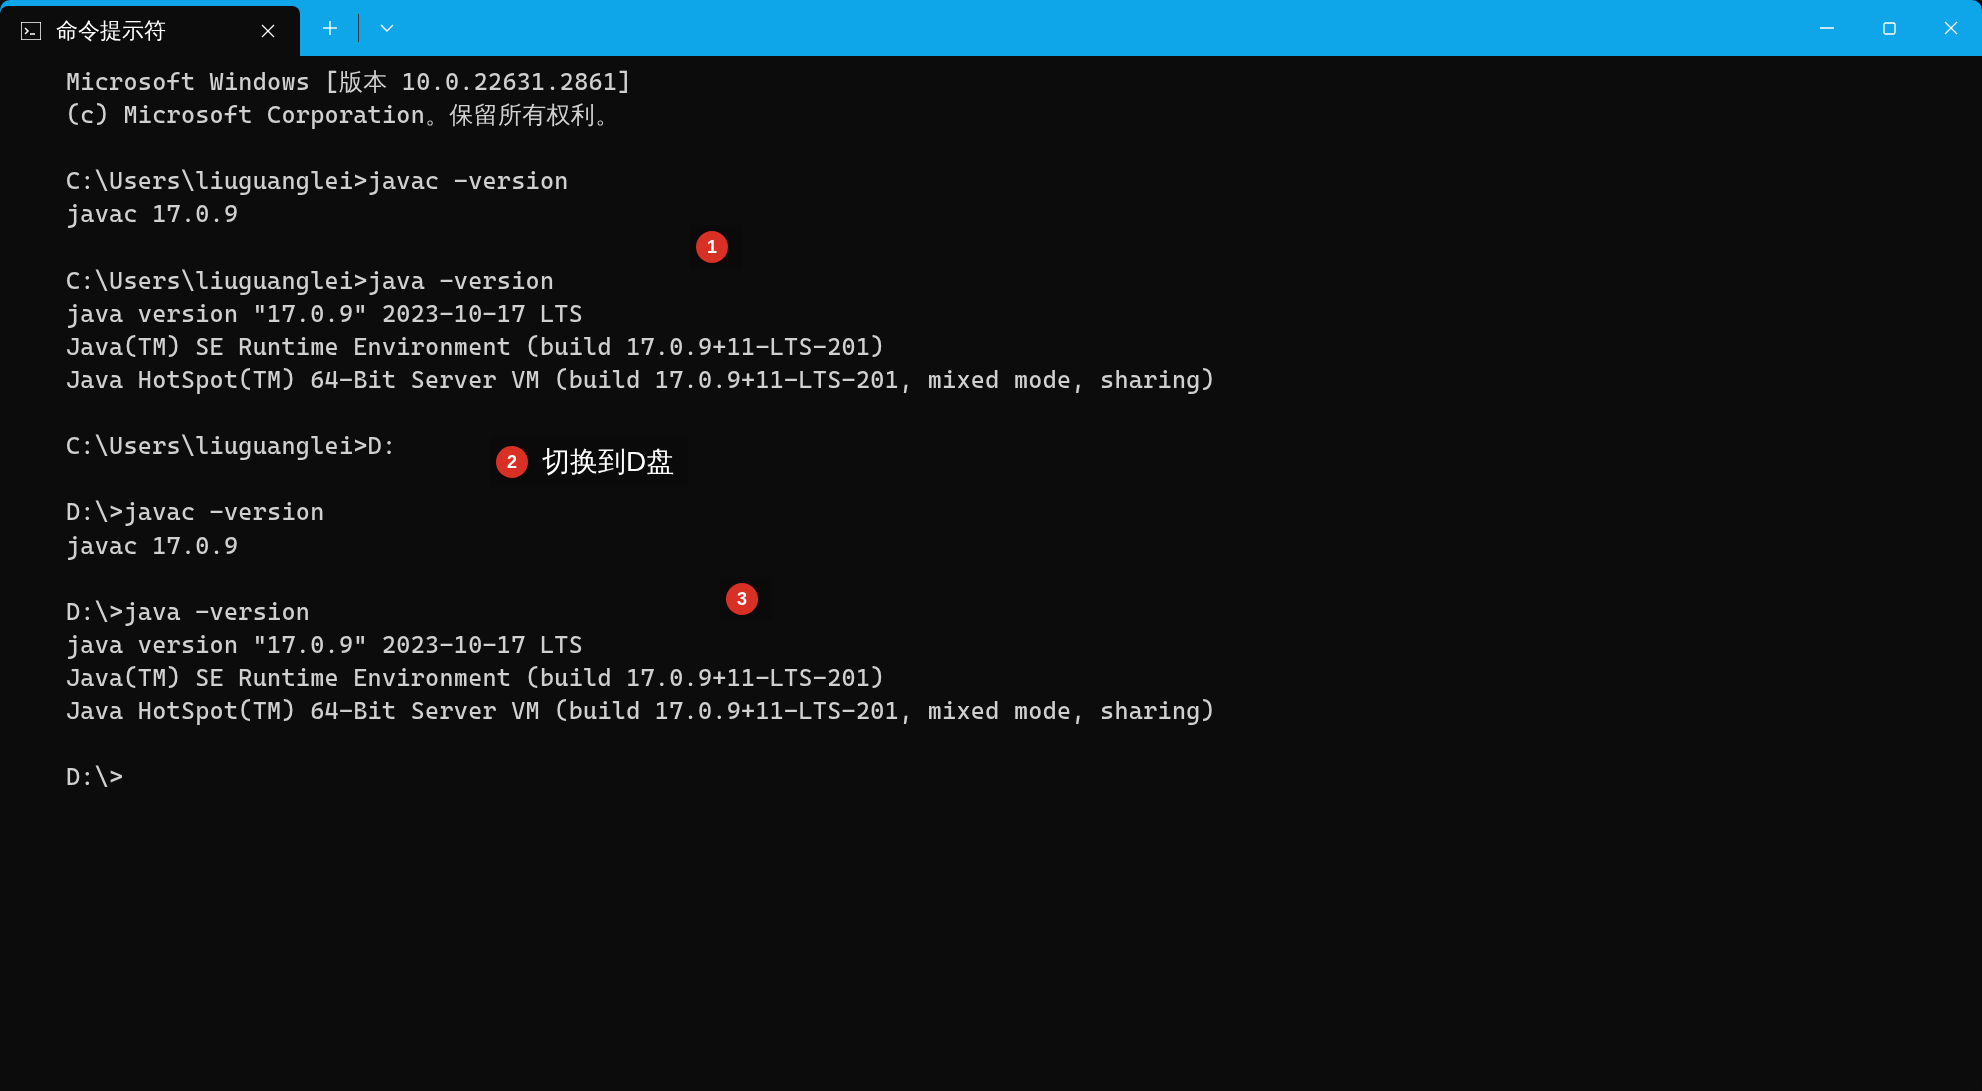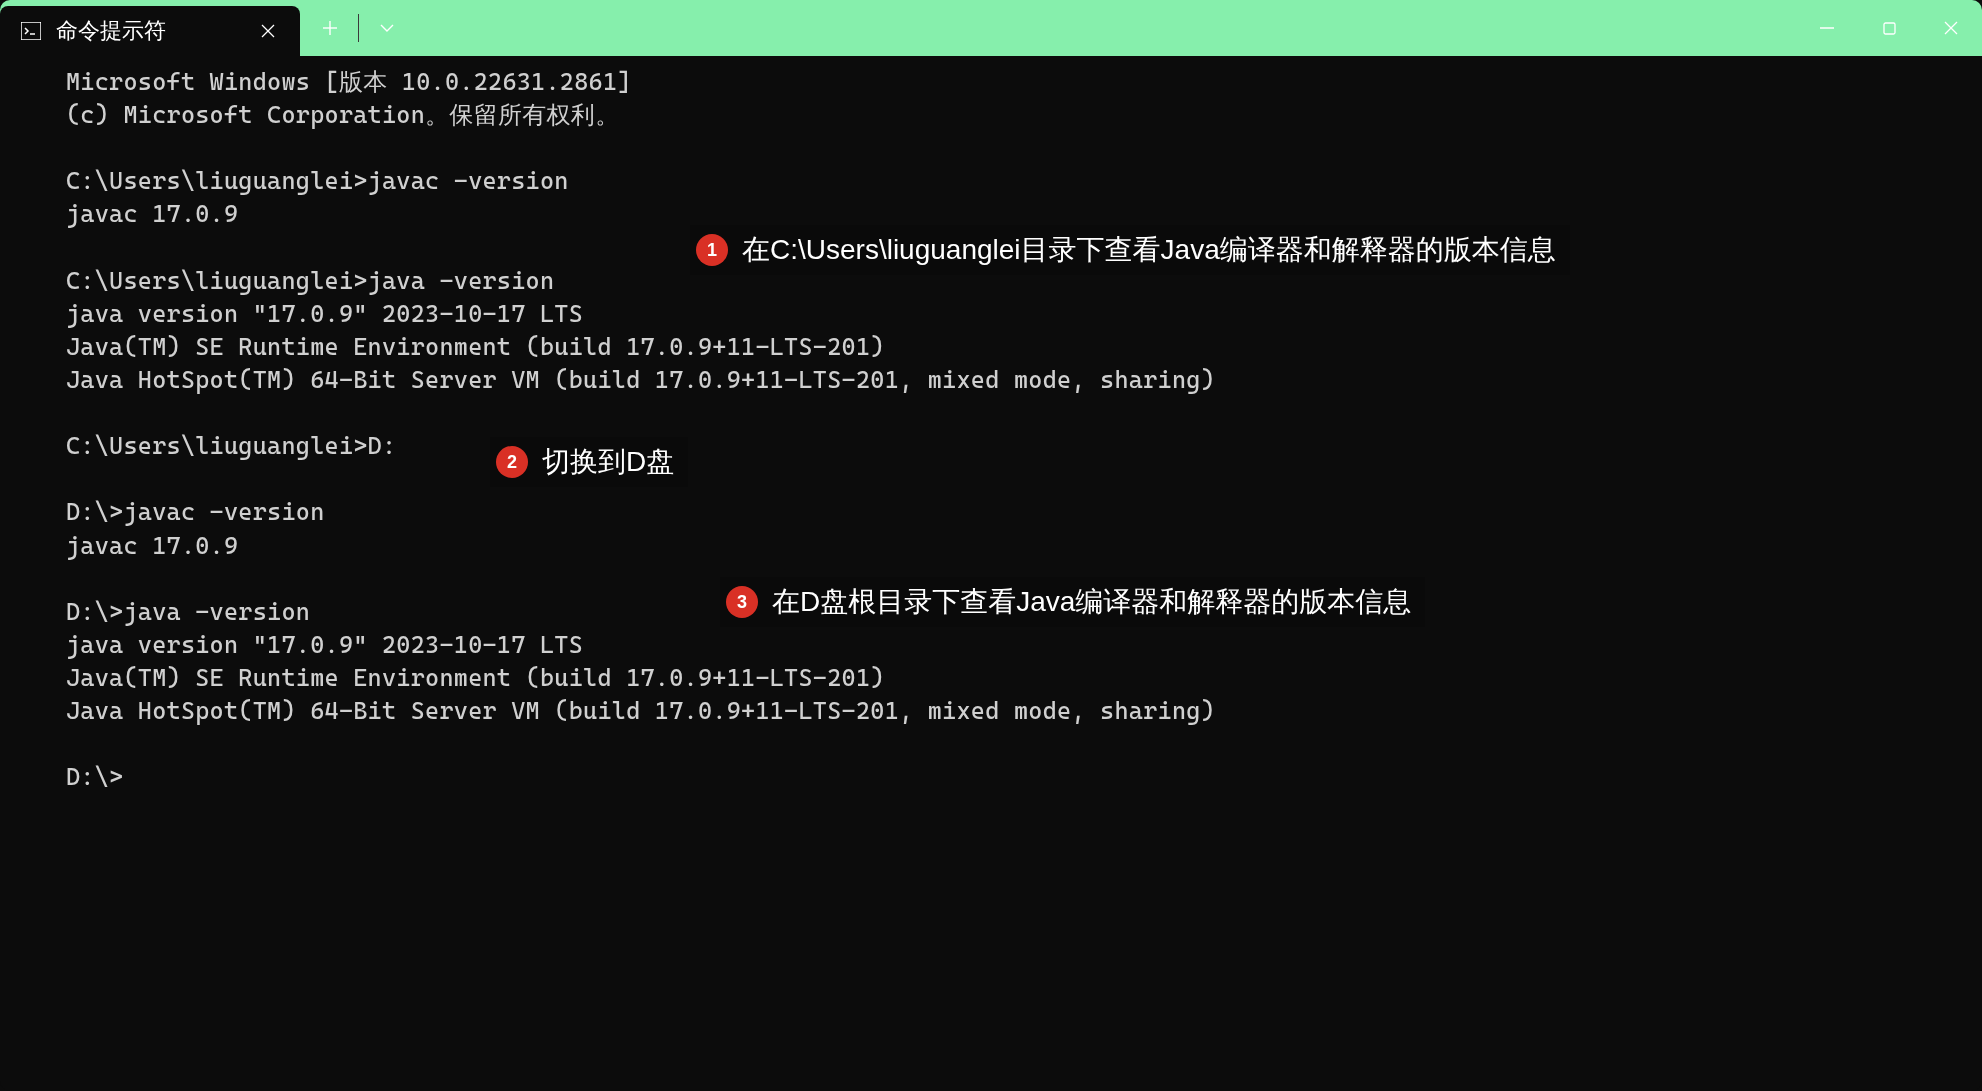--- a/index.html
+++ b/index.html
@@ -19,21 +19,21 @@
       width: 100%;
       height: 100%;
       background: #0c0c0c;
       border-radius: 10px;
       overflow: hidden;
       display: flex;
       flex-direction: column;
     }
     .titlebar {
       height: 56px;
-      background: #86efac;
+      background: #0ea5e9;
       display: flex;
       align-items: stretch;
       position: relative;
     }
     .tab {
       background: #0c0c0c;
       display: flex;
       align-items: center;
       padding: 0 18px 0 20px;
       border-top-left-radius: 8px;
@@ -220,23 +220,21 @@
 java version "17.0.9" 2023-10-17 LTS
 Java(TM) SE Runtime Environment (build 17.0.9+11-LTS-201)
 Java HotSpot(TM) 64-Bit Server VM (build 17.0.9+11-LTS-201, mixed mode, sharing)
 
 D:\&gt;</div>
 </div>
 
 <div id="annotations-container">
     <div class="annotation" style="top: 225px; left: 690px;">
       <span class="badge">1</span>
-      <span class="annotation-text">在C:\Users\liuguanglei目录下查看Java编译器和解释器的版本信息</span>
     </div>
     <div class="annotation" style="top: 437px; left: 490px;">
       <span class="badge">2</span>
       <span class="annotation-text">切换到D盘</span>
     </div>
     <div class="annotation" style="top: 577px; left: 720px;">
       <span class="badge">3</span>
-      <span class="annotation-text">在D盘根目录下查看Java编译器和解释器的版本信息</span>
     </div>
   </div>
 
 </body></html>

